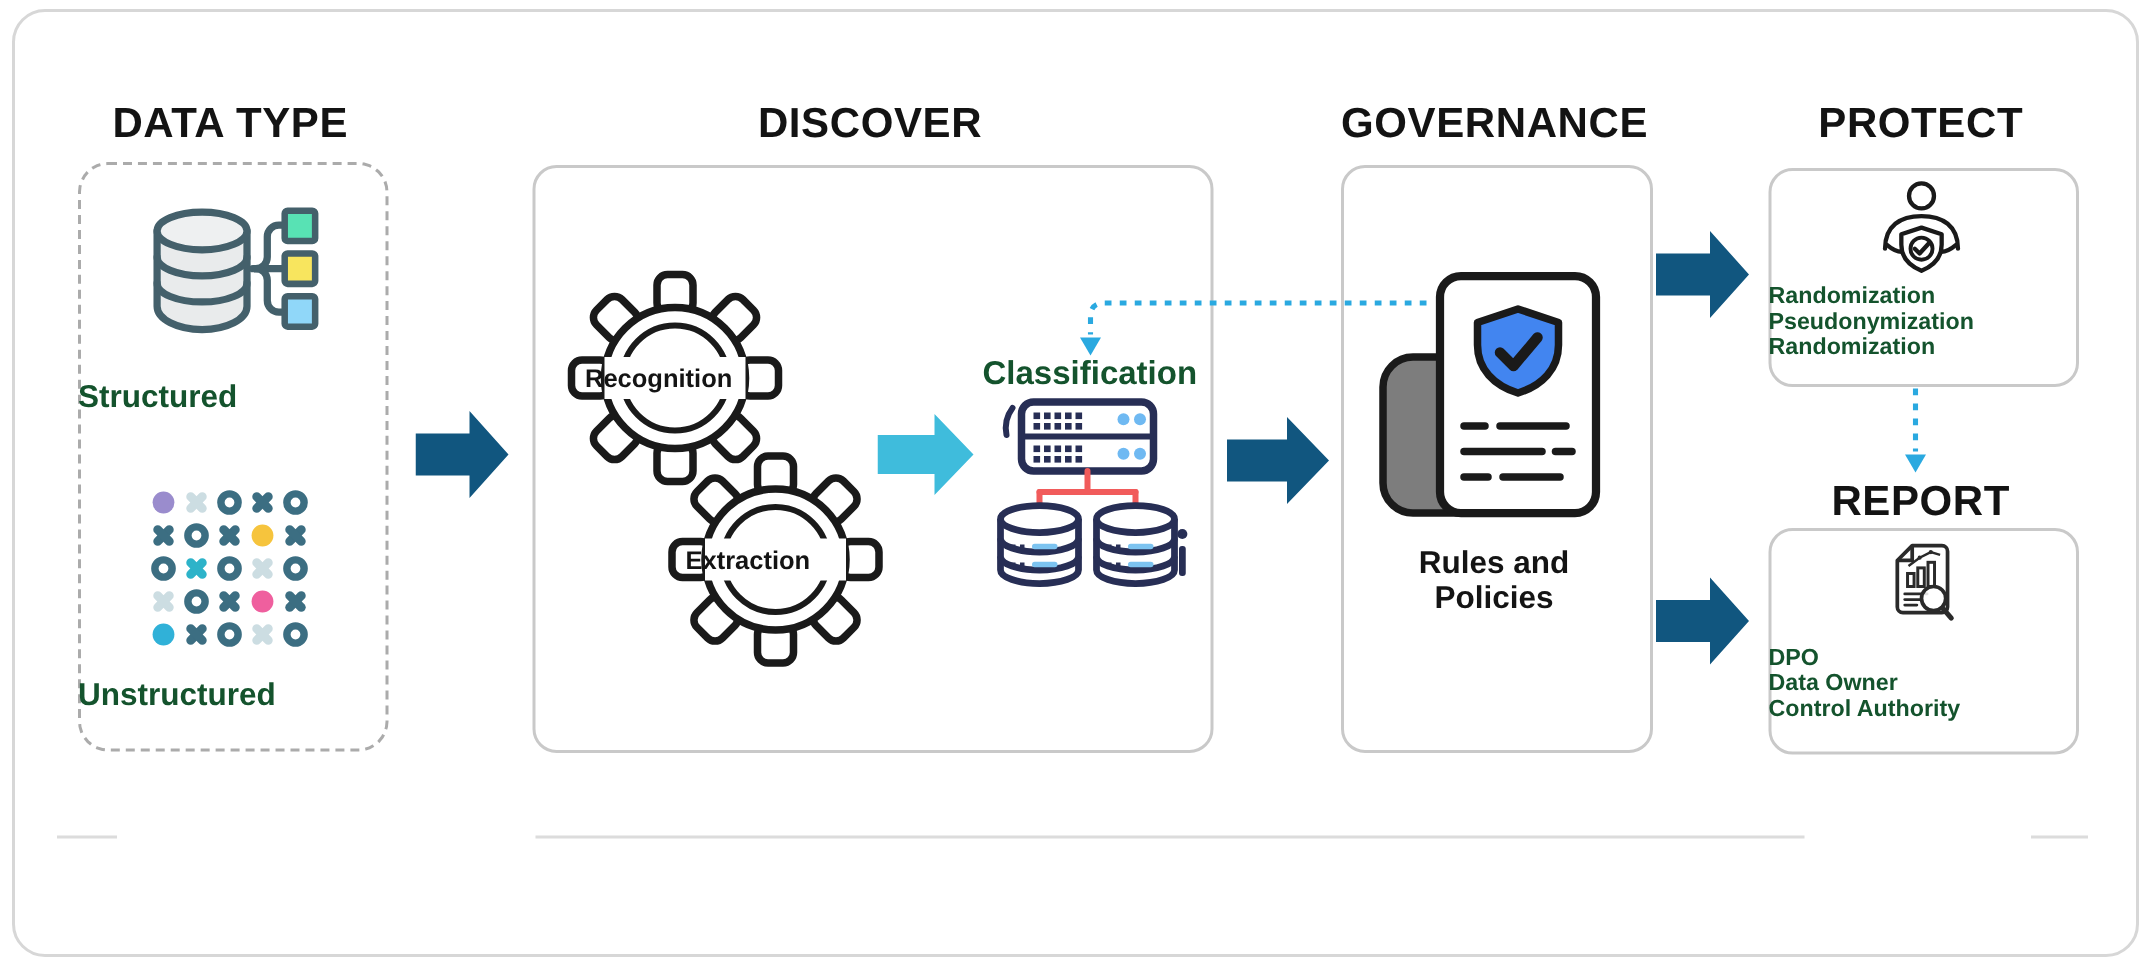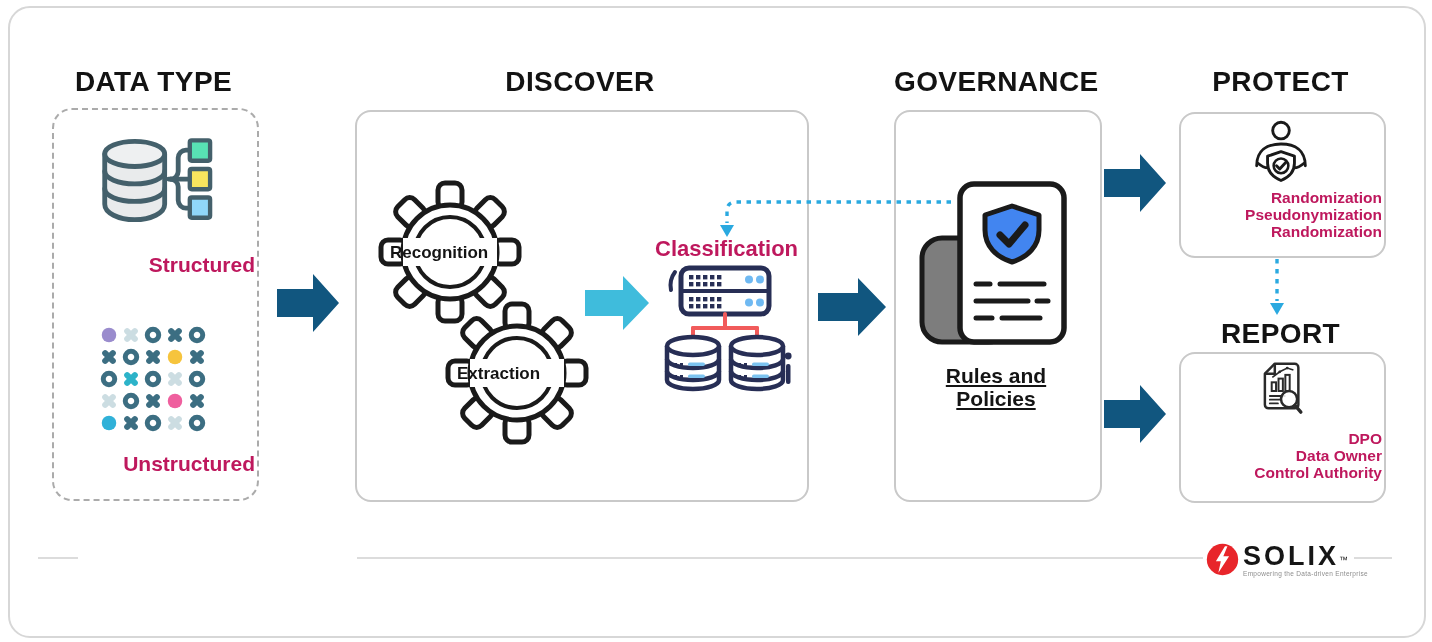--- a/index.html
+++ b/index.html
@@ -3,26 +3,26 @@
 <meta charset="utf-8">
 <style>
   html,body{margin:0;padding:0;background:#fff;}
   .canvas{position:relative;width:1432px;height:642px;background:#fff;overflow:hidden;
           font-family:"Liberation Sans",sans-serif;color:#141414;}
   .abs{position:absolute;}
   .card{left:8px;top:6px;width:1414px;height:628px;border:2px solid #d7d7d7;border-radius:22px;background:#fff;}
   .title{font-weight:bold;font-size:28px;letter-spacing:.4px;color:#131313;text-align:center;white-space:nowrap;}
   .box{background:#fff;border:2px solid #c9c9c9;border-radius:16px;}
   .box.dashed{border:2.5px dashed #ababab;border-radius:20px;}
-  .lbl{font-weight:bold;color:#be185d;text-align:right;white-space:nowrap;}
+  .lbl{font-weight:bold;color:#14532d;text-align:left;white-space:nowrap;}
   .lbl-lg{font-size:21px;margin-top:12px;}
   .lbl-md{font-size:22px;}
   .lbl-sm{font-size:15.5px;line-height:17px;}
   .gear-label{font-weight:bold;font-size:17px;}
-  .gov-label{font-weight:bold;font-size:21px;line-height:23px;text-align:center;text-decoration:underline;}
+  .gov-label{font-weight:bold;font-size:21px;line-height:23px;text-align:center;}
   .fline{height:2px;background:#dcdcdc;}
   .source{font-style:italic;font-size:21px;color:#787878;white-space:nowrap;}
   .brandrow{display:flex;align-items:flex-start;}
   .brandname{font-weight:bold;font-size:27px;letter-spacing:3px;color:#161616;line-height:26px;}
   .tm{font-size:9px;color:#161616;position:relative;top:-2px;}
   .tagline{font-size:6.5px;color:#8d8d8d;letter-spacing:.3px;margin-top:1px;}
   svg{display:block;}
 </style>
 </head>
 <body>
@@ -289,27 +289,15 @@
   <svg class="abs" style="left:0;top:0;pointer-events:none;" width="1432" height="642" viewBox="0 0 1432 642">
     <path d="M951,202 H736 Q727,202 727,211 V223" fill="none" stroke="#2aa9e0" stroke-width="3.4" stroke-dasharray="4.5 5.5"></path>
     <polygon points="720,225 734,225 727,237" fill="#2aa9e0"></polygon>
     <path d="M1277,259 V301" fill="none" stroke="#2aa9e0" stroke-width="3.4" stroke-dasharray="4.5 5.5"></path>
     <polygon points="1270,303 1284,303 1277,315" fill="#2aa9e0"></polygon>
   </svg>
 
   <div class="abs fline" style="left:38px;top:557px;width:40px;"></div>
   <div class="abs fline" style="left:357px;top:557px;width:846px;"></div>
 
-  <div class="abs brandrow" style="left:1206px;top:543px;">
-    <svg width="33" height="33" viewBox="0 0 40 40">
-      <circle cx="20" cy="20" r="19" fill="#e8252a"></circle>
-      <polygon points="23,4 12,22 18,22 15,36 28,16 21,16 26,4" fill="#fff"></polygon>
-    </svg>
-    <div style="margin-left:4px;">
-      <div>
-        <span class="brandname">SOLIX</span><span class="tm">™</span>
-      </div>
-      <div class="tagline">Empowering the Data-driven Enterprise</div>
-    </div>
-  </div>
   <div class="abs fline" style="left:1354px;top:557px;width:38px;"></div>
 
 </div>
 
 </body></html>

